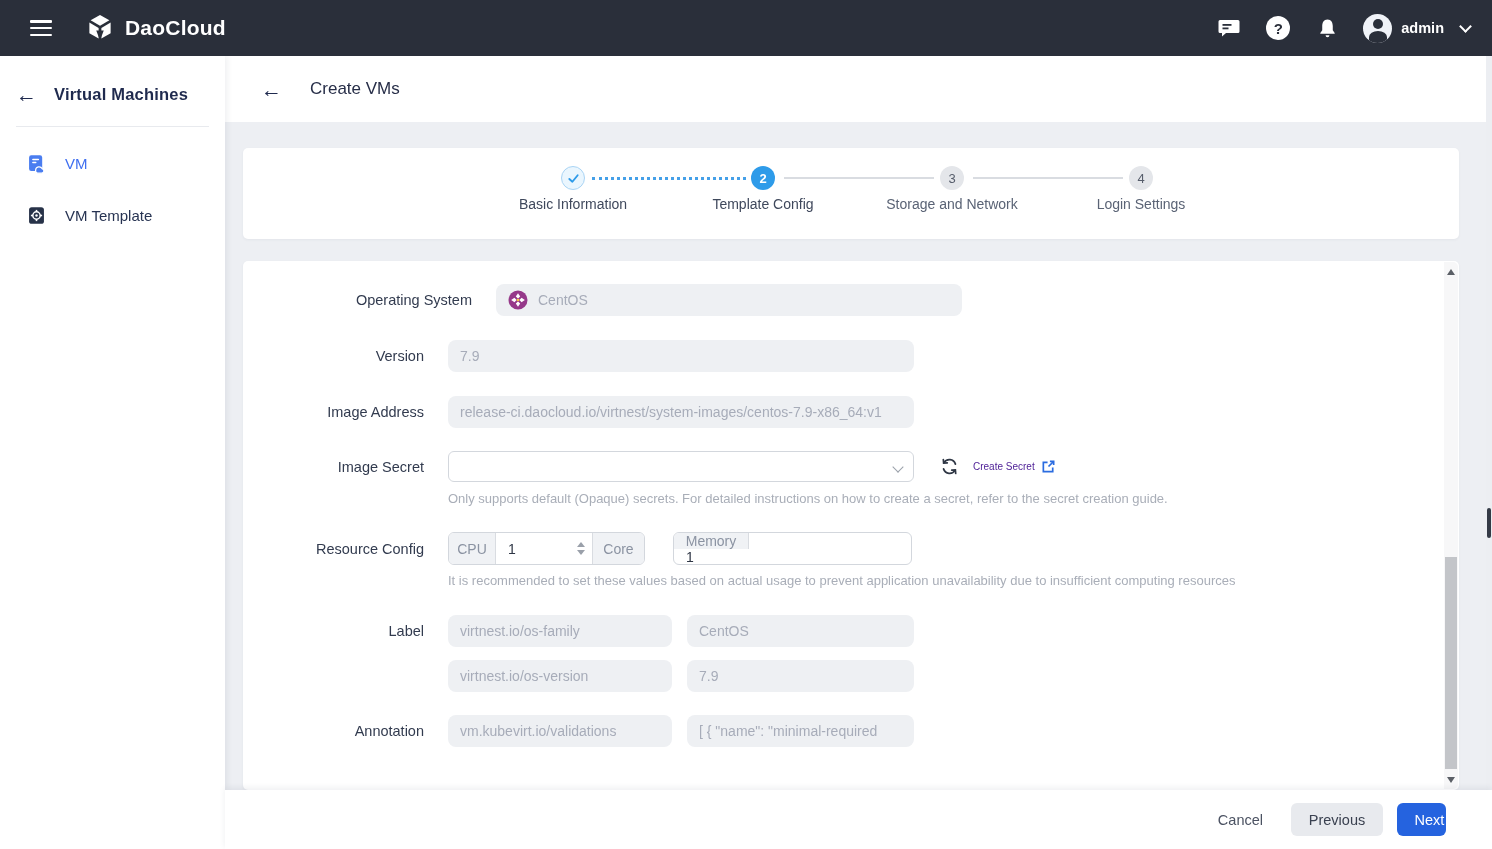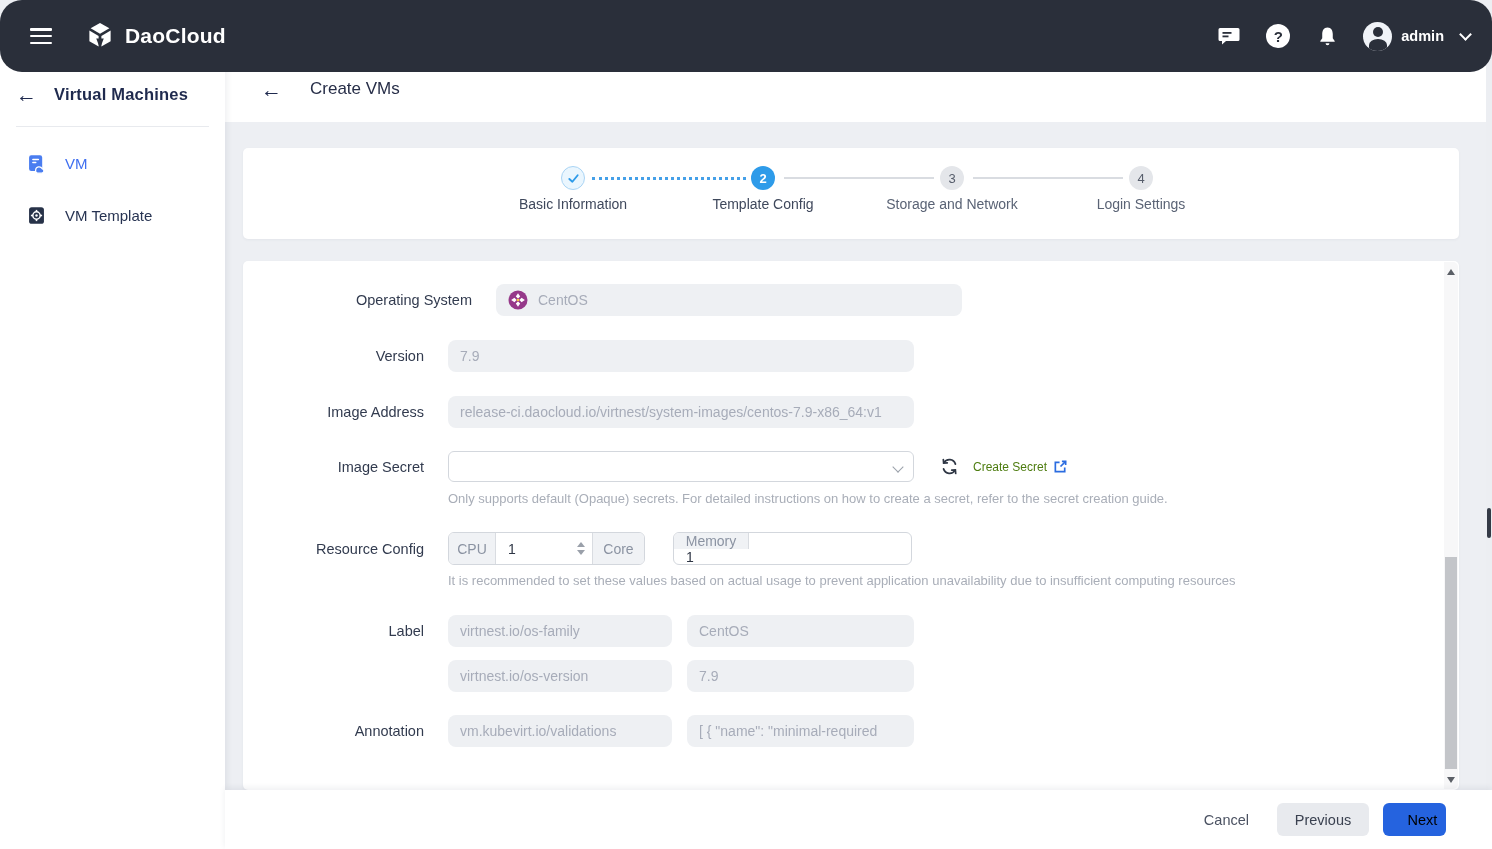--- a/index.html
+++ b/index.html
@@ -1,21 +1,21 @@
 <!DOCTYPE html>
 <html><head>
 <meta charset="utf-8">
 <style>
   * { margin:0; padding:0; box-sizing:border-box; }
   html,body { width:1492px; height:849px; overflow:hidden; }
   body { font-family:"Liberation Sans","DejaVu Sans",sans-serif; font-size:14px; background:#edeff3; color:#323b4f; }
   .app { position:relative; width:1492px; height:849px; overflow:hidden; }
 
   
-  .topbar { position:absolute; top:0; left:0; width:1492px; height:72px; background:#2a2f3a; display:flex; align-items:center; z-index:30;border-radius:22px; }
+  .topbar { position:absolute; top:0; left:0; width:1492px; height:56px; background:#2a2f3a; display:flex; align-items:center; z-index:30; }
   .hamburger { width:22px; height:16px; margin-left:30px; display:flex; flex-direction:column; justify-content:space-between; cursor:pointer; }
   .hamburger span { display:block; height:2.5px; background:#fff; border-radius:1px; }
   .brand { display:flex; align-items:center; margin-left:33px; }
   .brand svg { width:30px; height:30px; }
   .brand-name { color:#fff; font-size:21px; font-weight:bold; margin-left:10px; letter-spacing:.2px; }
   .topbar-right { margin-left:auto; display:flex; align-items:center; margin-right:22px; }
   .tb-icon { width:26px; height:26px; margin-right:23px; display:flex; align-items:center; justify-content:center; cursor:pointer; }
   .help-circle { width:24px; height:24px; border-radius:50%; background:#fff; color:#2a2f3a; font-weight:bold; font-size:15px; display:flex; align-items:center; justify-content:center; }
   .avatar { width:29px; height:29px; border-radius:50%; background:#f0f3f8; position:relative; overflow:hidden; margin-right:9px; }
   .avatar .head { position:absolute; top:5px; left:50%; transform:translateX(-50%); width:10px; height:10px; border-radius:50%; background:#2a2f3a; }
@@ -57,21 +57,21 @@
   
   .frow { position:absolute; display:flex; align-items:center; }
   .flabel { width:181px; text-align:right; margin-right:24px; color:#323b4f; font-size:14.5px; flex:none; }
   .dinput { width:466px; height:15px; background:#eef0f3; border-radius:8px; display:flex; align-items:center; padding:16px 12px; color:#a7acb9; font-size:14px; }
   .dinput.small-k { width:224px; }
   .dinput.small-v { width:227px; margin-left:15px; }
   .os-icon { width:20px; height:20px; flex:none; margin-right:10px; }
   .select { width:466px; height:31px; background:#fff; border:1px solid #d3d7dd; border-radius:6px; position:relative; cursor:pointer; }
   .select .sel-chev { position:absolute; right:11px; top:11px; width:8px; height:8px; border-right:1.6px solid #9aa0aa; border-bottom:1.6px solid #9aa0aa; transform:rotate(45deg); }
   .help-text { position:absolute; left:205px; font-size:13px; color:#a9aeb8; white-space:nowrap; }
-  .link { color:#4d7c0f; font-size:12px; cursor:pointer; display:flex; align-items:center; }
+  .link { color:#4c1d95; font-size:10px; cursor:pointer; display:flex; align-items:center; }
   .refresh { margin-left:26px; margin-right:14px; cursor:pointer; display:flex; align-items:center; }
 
   .num-group { height:33px; border:1px solid #d3d7dd; border-radius:6px; display:flex; align-items:stretch; overflow:hidden; background:#fff; }
   .ng-seg { background:#f0f2f5; color:#8b93a2; display:flex; align-items:center; justify-content:center; font-size:14px; flex:none; }
   .ng-seg.bl { border-left:1px solid #d9dce1; }
   .ng-seg.br { border-right:1px solid #d9dce1; }
   .ng-input { display:flex; align-items:center; padding-left:12px; color:#2e3645; font-size:14px; flex:1; }
   .spinner { width:22px; display:flex; flex-direction:column; align-items:center; justify-content:center; gap:3px; cursor:pointer; }
   .spin-up { width:0; height:0; border-left:4px solid transparent; border-right:4px solid transparent; border-bottom:5px solid #9aa0aa; }
   .spin-dn { width:0; height:0; border-left:4px solid transparent; border-right:4px solid transparent; border-top:5px solid #9aa0aa; }
@@ -83,21 +83,21 @@
   .sa-up { top:2px; } .sa-dn { bottom:2px; }
   .tri-up { width:0; height:0; border-left:4.5px solid transparent; border-right:4.5px solid transparent; border-bottom:6px solid #5b5f66; }
   .tri-dn { width:0; height:0; border-left:4.5px solid transparent; border-right:4.5px solid transparent; border-top:6px solid #5b5f66; }
   .scroll-thumb { position:absolute; left:1px; width:12px; top:295px; height:212px; background:#c3c5c9; cursor:pointer; }
 
   
   .footer { position:absolute; left:225px; bottom:0; width:1267px; height:59px; background:#fff; box-shadow:0 -2px 6px rgba(40,50,80,.08); display:flex; align-items:center; justify-content:flex-end; padding-right:46px; z-index:25; }
   .btn { height:33px; border:none; border-radius:6px; font-size:14.5px; font-family:inherit; cursor:pointer; }
   .btn-text { background:transparent; color:#4b5262; padding:0 10px; margin-right:18px; }
   .btn-prev { background:#e8eaee; color:#3a4150; width:92px; margin-right:14px; }
-  .btn-next { background:#2563df; color:#000000; width:63px;padding-left:16px; }
+  .btn-next { background:#2563df; color:#ffffff; width:49px;padding-left:16px; }
 
   
   .page-scroll-track { position:absolute; right:0; top:56px; bottom:0; width:6px; background:#eceef2; }
   .page-scroll-thumb { position:absolute; right:1px; top:452px; width:4px; height:30px; background:#343a46; border-radius:2px; }
 </style>
 </head>
 <body>
 
 <div class="app">
 

